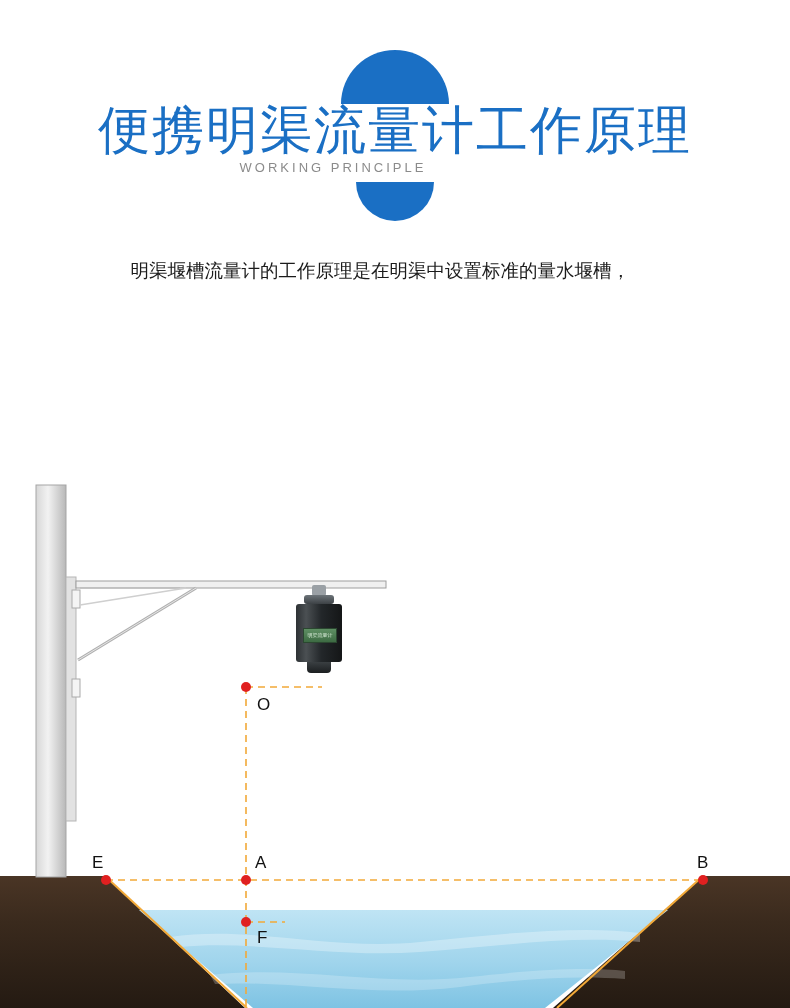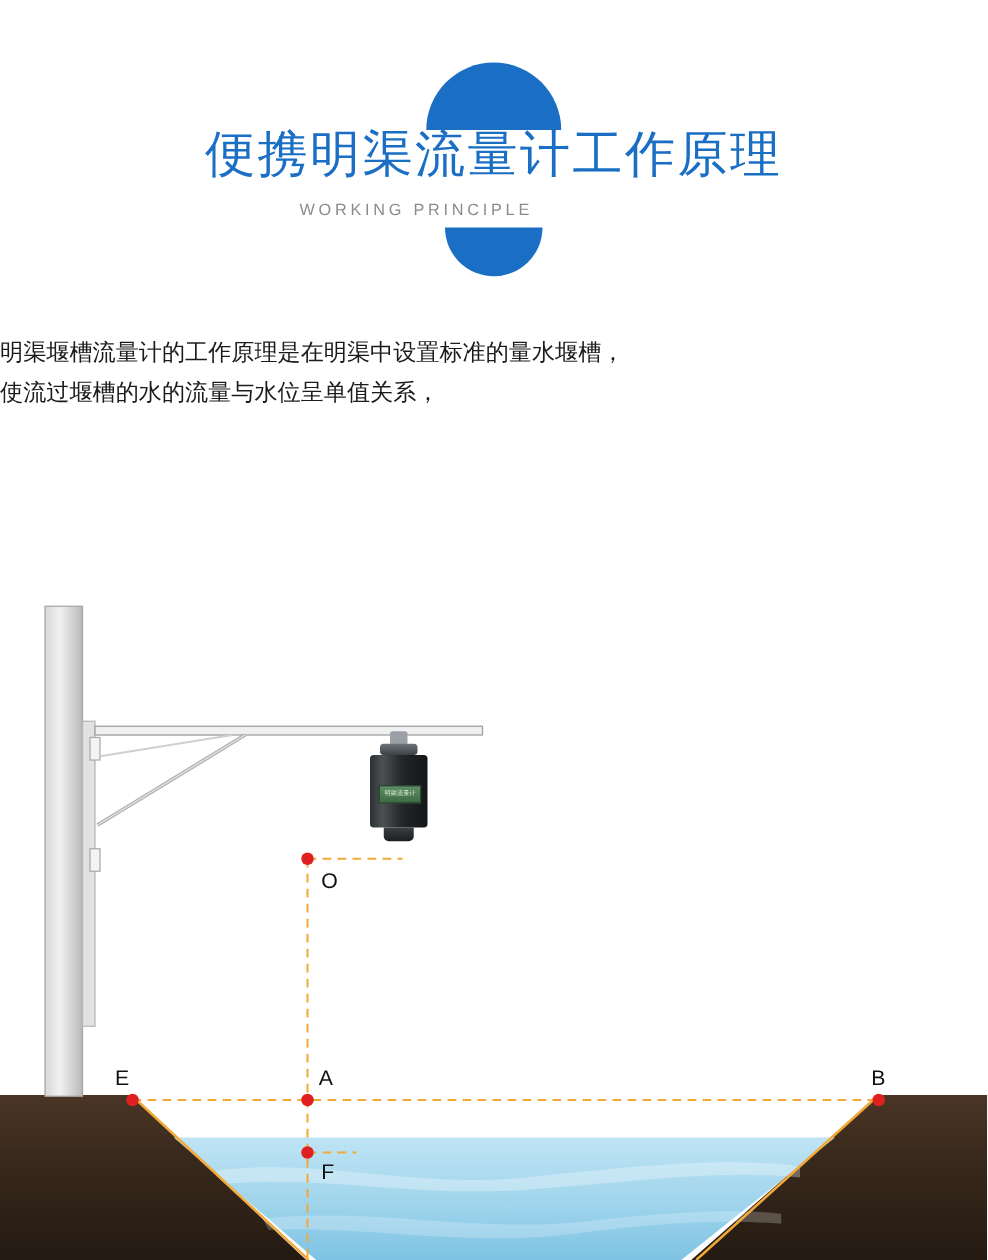--- a/index.html
+++ b/index.html
@@ -38,21 +38,21 @@
     height: 39px;
     background: #1a6fc4;
     border-radius: 0 0 78px 78px;
   }
   .title-cn {
     position: absolute;
     left: 0;
     top: 96px;
     width: 790px;
     text-align: center;
-    font-size: 40px;
+    font-size: 52px;
     letter-spacing: 2px;
     color: #1a6fc4;
     font-weight: 500;
     font-family: "DejaVu Sans", sans-serif;
   }
   .title-en {
     position: absolute;
     left: 0;
     top: 160px;
     width: 666px;
@@ -62,26 +62,25 @@
     color: #8b8b8b;
     font-family: "Liberation Sans", sans-serif;
   }
 
   
   .intro {
     position: absolute;
     left: 0;
     top: 255px;
     width: 630px;
-    text-align: left;
+    text-align: right;
     color: #1b1b1b;
     font-size: 18.5px;
     line-height: 32px;
     font-family: "DejaVu Sans", sans-serif;
-    margin-top: 12px;
   }
   .intro div { white-space: nowrap; }
 
   
   .diagram {
     position: absolute;
     left: 0;
     top: 455px;
     width: 790px;
     height: 553px;
@@ -147,21 +146,20 @@
 
 <div class="header">
   <div class="fan-top"></div>
   <div class="title-cn">便携明渠流量计工作原理</div>
   <div class="title-en">WORKING PRINCIPLE</div>
   <div class="fan-bottom"></div>
 </div>
 
 <div class="intro">
   <div>明渠堰槽流量计的工作原理是在明渠中设置标准的量水堰槽，</div>
-  <div>使流过堰槽的水的流量与水位呈单值关系，</div>
 </div>
 
 <div class="diagram">
 
   <svg class="diag-svg" width="790" height="553" viewBox="0 0 790 553">
     <defs>
       <linearGradient id="soilGrad" x1="0" y1="0" x2="0" y2="1">
         <stop offset="0%" stop-color="#4a3525"></stop>
         <stop offset="35%" stop-color="#3a2a1d"></stop>
         <stop offset="100%" stop-color="#241a12"></stop>

